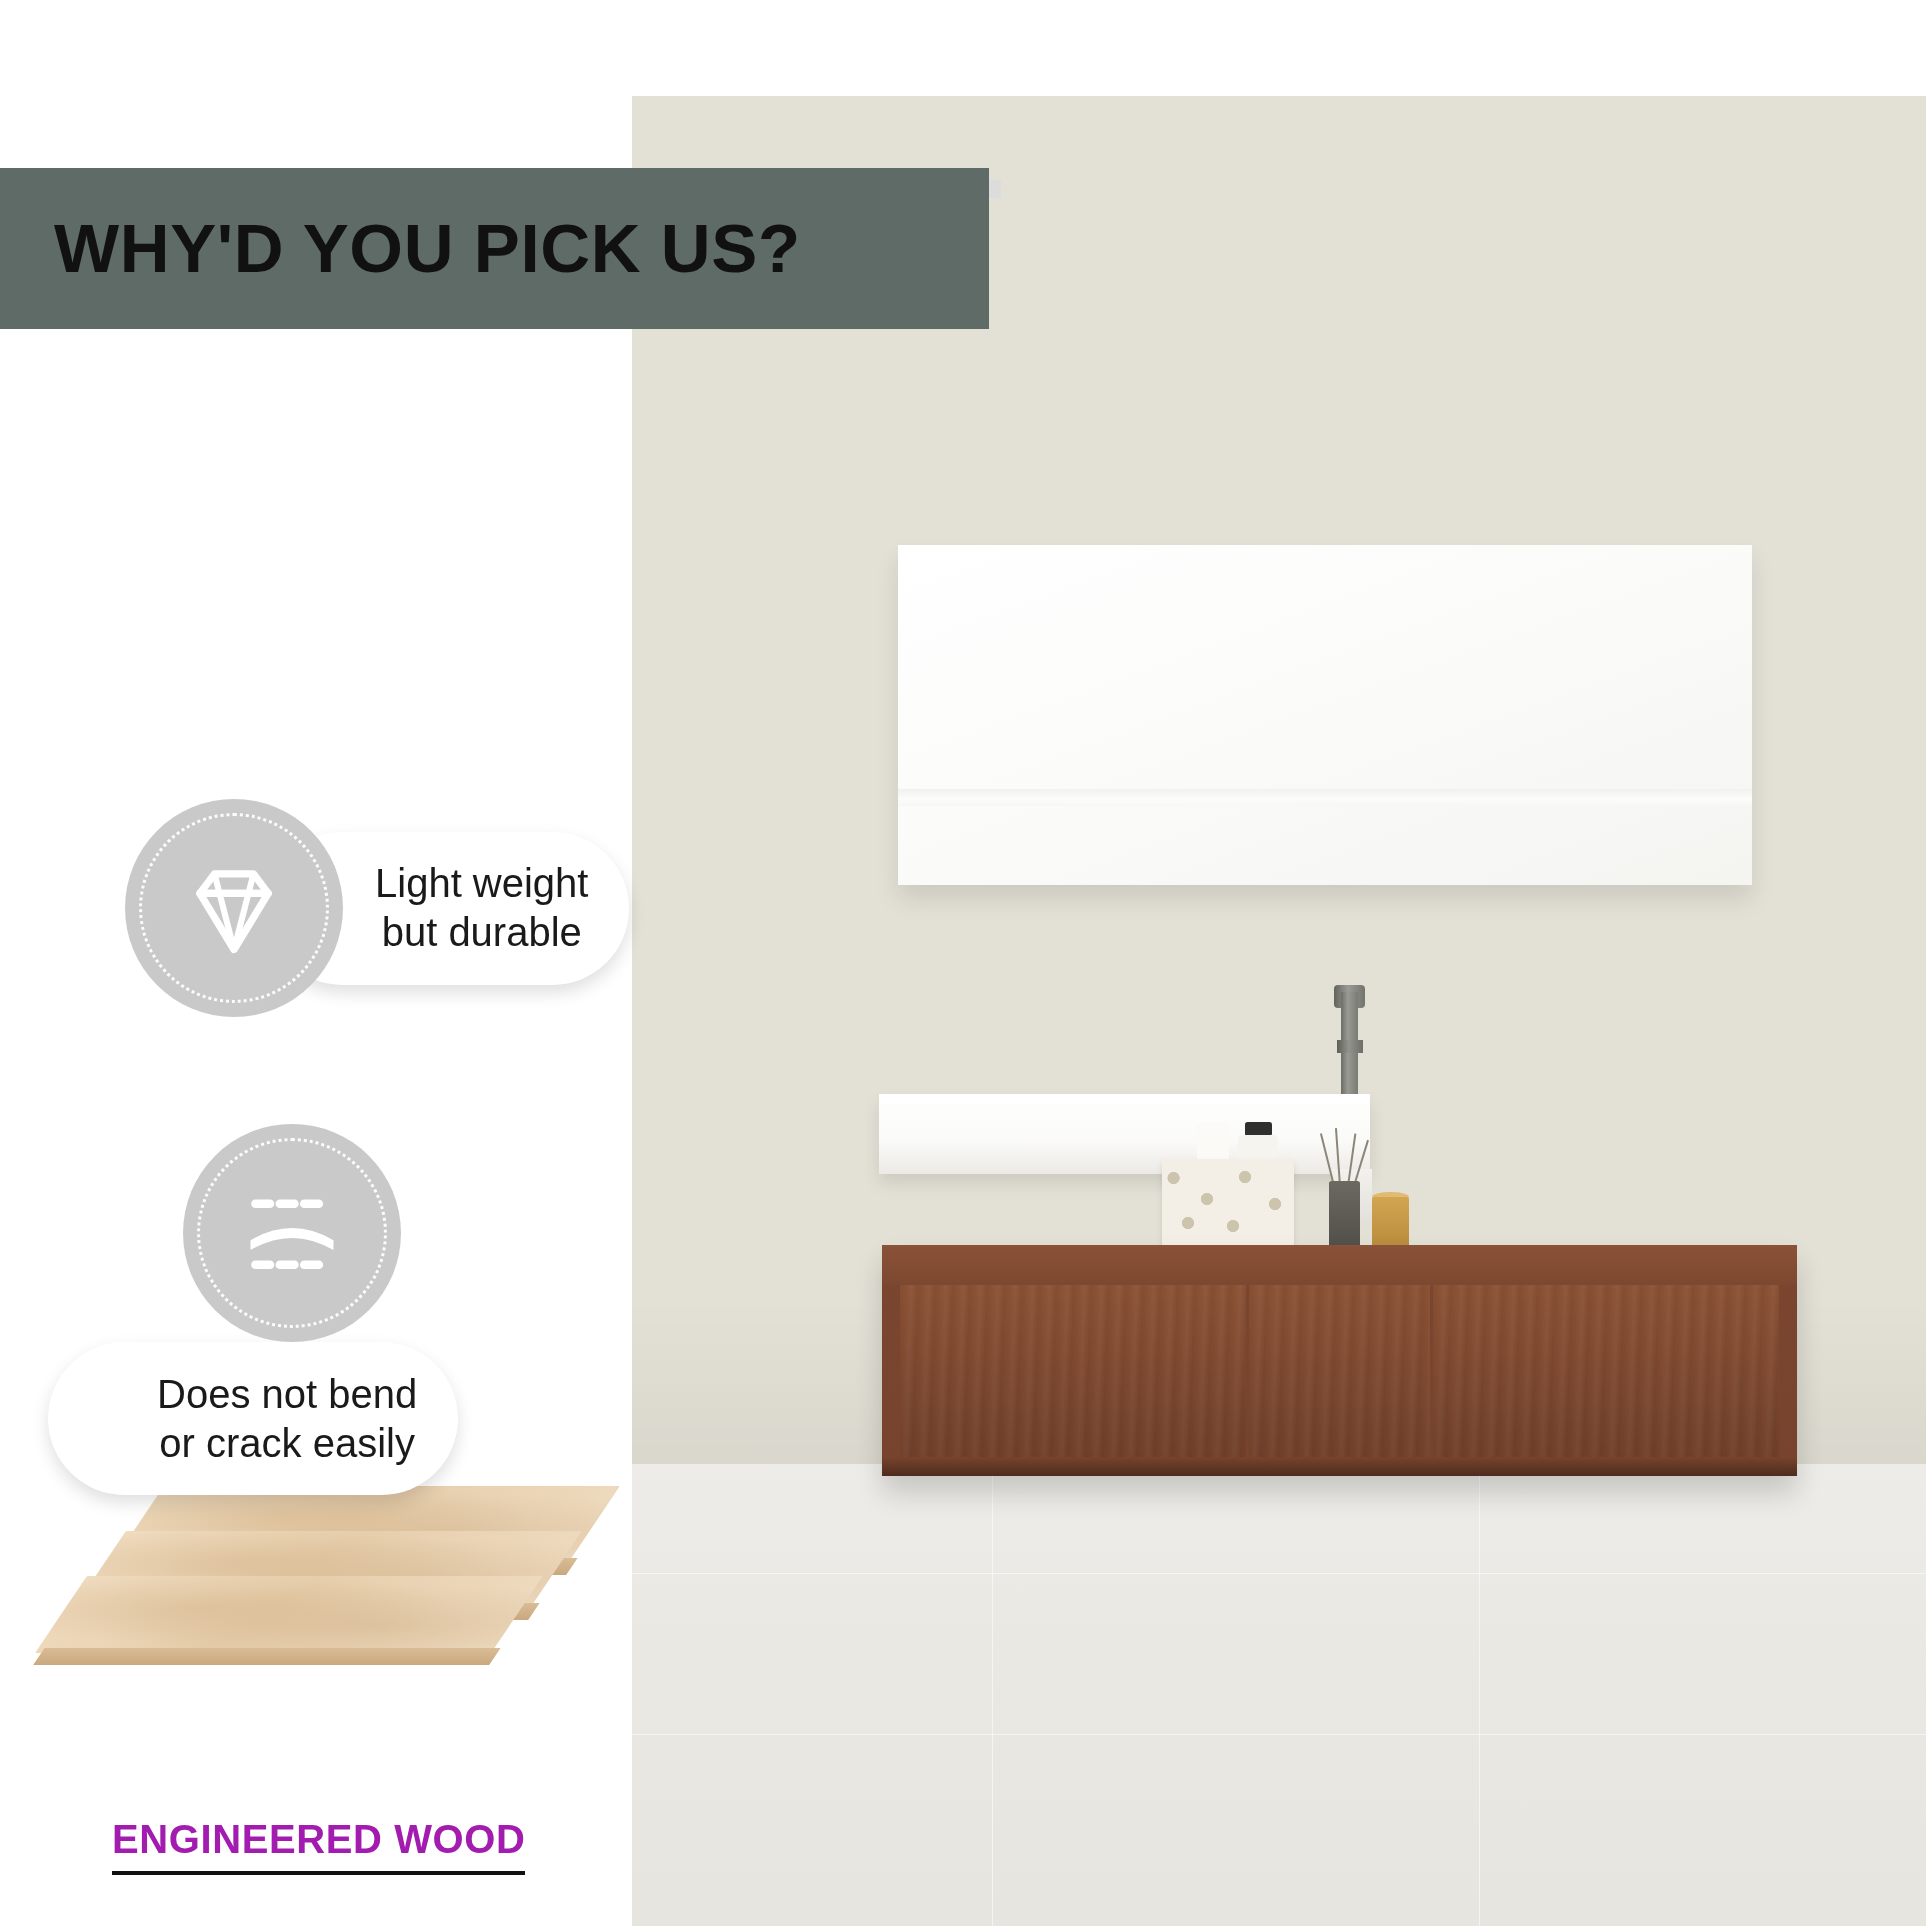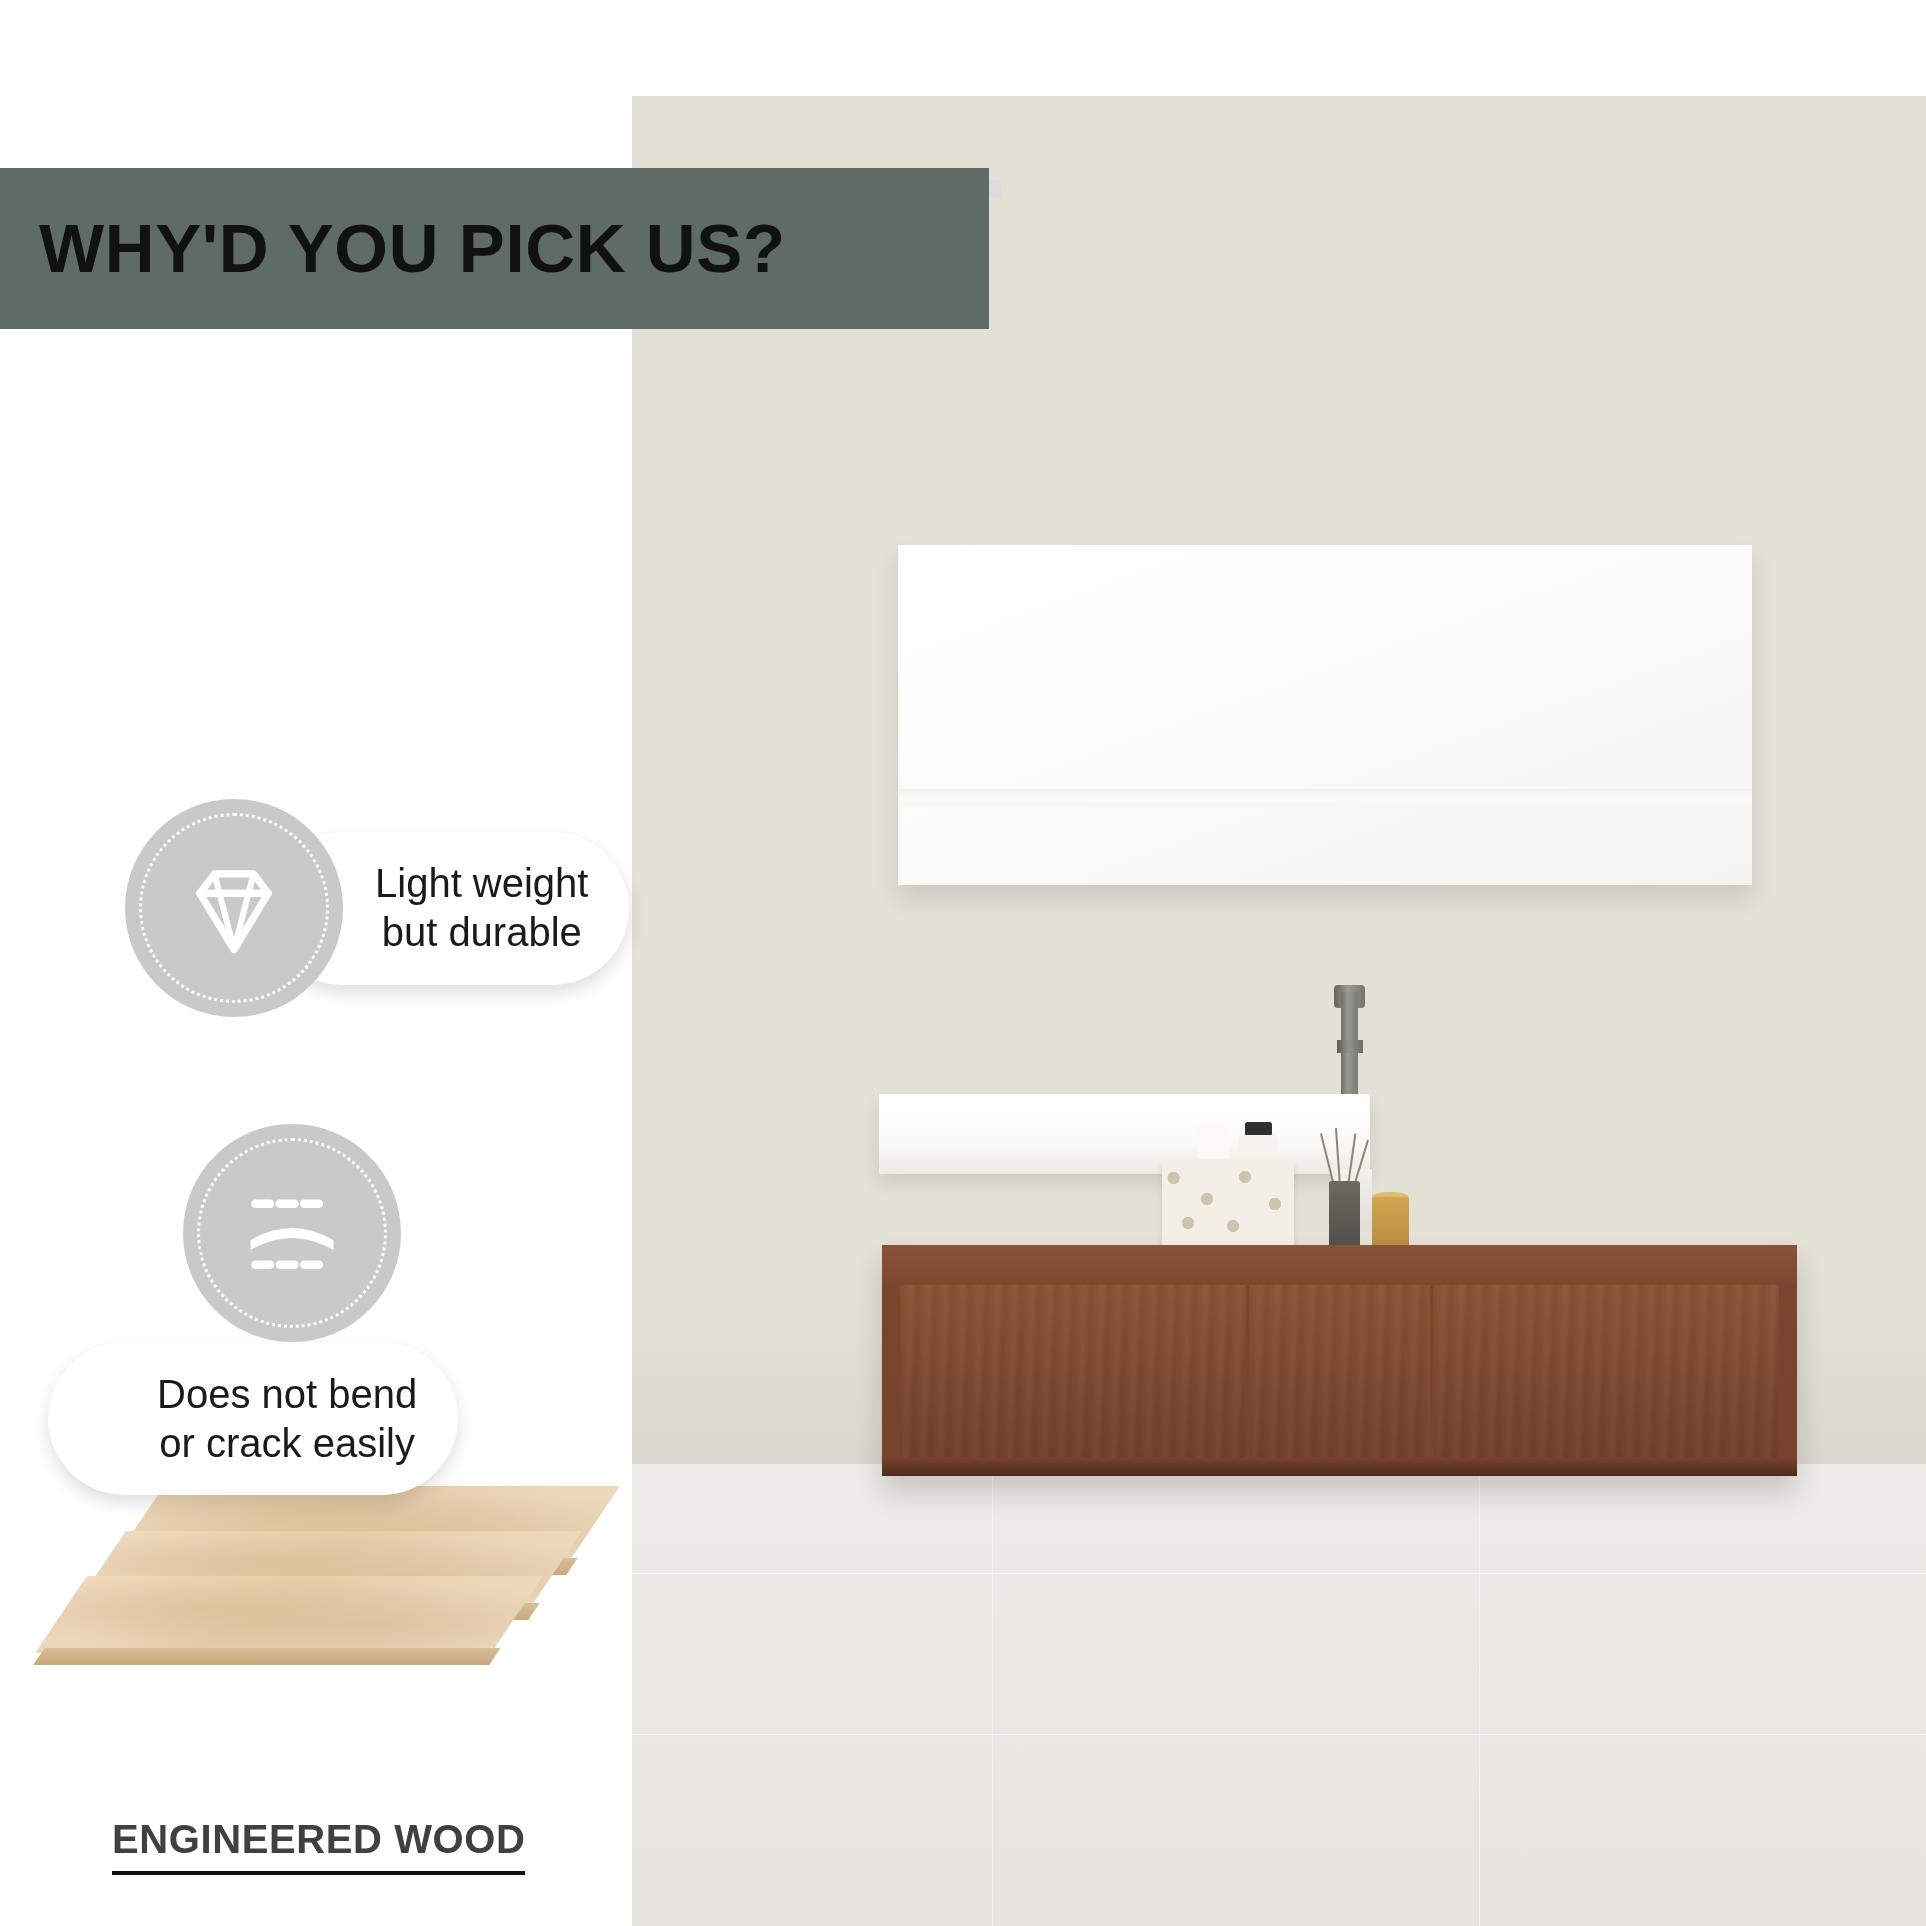--- a/index.html
+++ b/index.html
@@ -273,21 +273,21 @@
     height: 161px;
     background: #5f6b66;
     display: flex;
     align-items: center;
   }
   .banner-title {
     color: #111111;
     font-size: 69px;
     font-weight: bold;
     letter-spacing: 0.6px;
-    padding-left: 39px;
+    padding-left: 54px;
     white-space: nowrap;
   }
 
   
   .feature {
     position: absolute;
     display: flex;
     align-items: center;
     left: 125px;
   }
@@ -370,21 +370,21 @@
     background:
       radial-gradient(ellipse at 30% 40%, rgba(214,183,142,0.55) 0%, rgba(214,183,142,0) 55%),
       radial-gradient(ellipse at 70% 65%, rgba(205,172,130,0.45) 0%, rgba(205,172,130,0) 60%);
   }
   .ply-caption {
     position: absolute;
     left: 112px;
     top: 1817px;
     font-size: 40px;
     font-weight: bold;
-    color: #404040;
+    color: #a21caf;
     letter-spacing: 0.6px;
     border-bottom: 4.5px solid #111111;
     padding-bottom: 9px;
     text-align: right;
   }
 </style>
 </head>
 <body>
 
 <div id="page">

